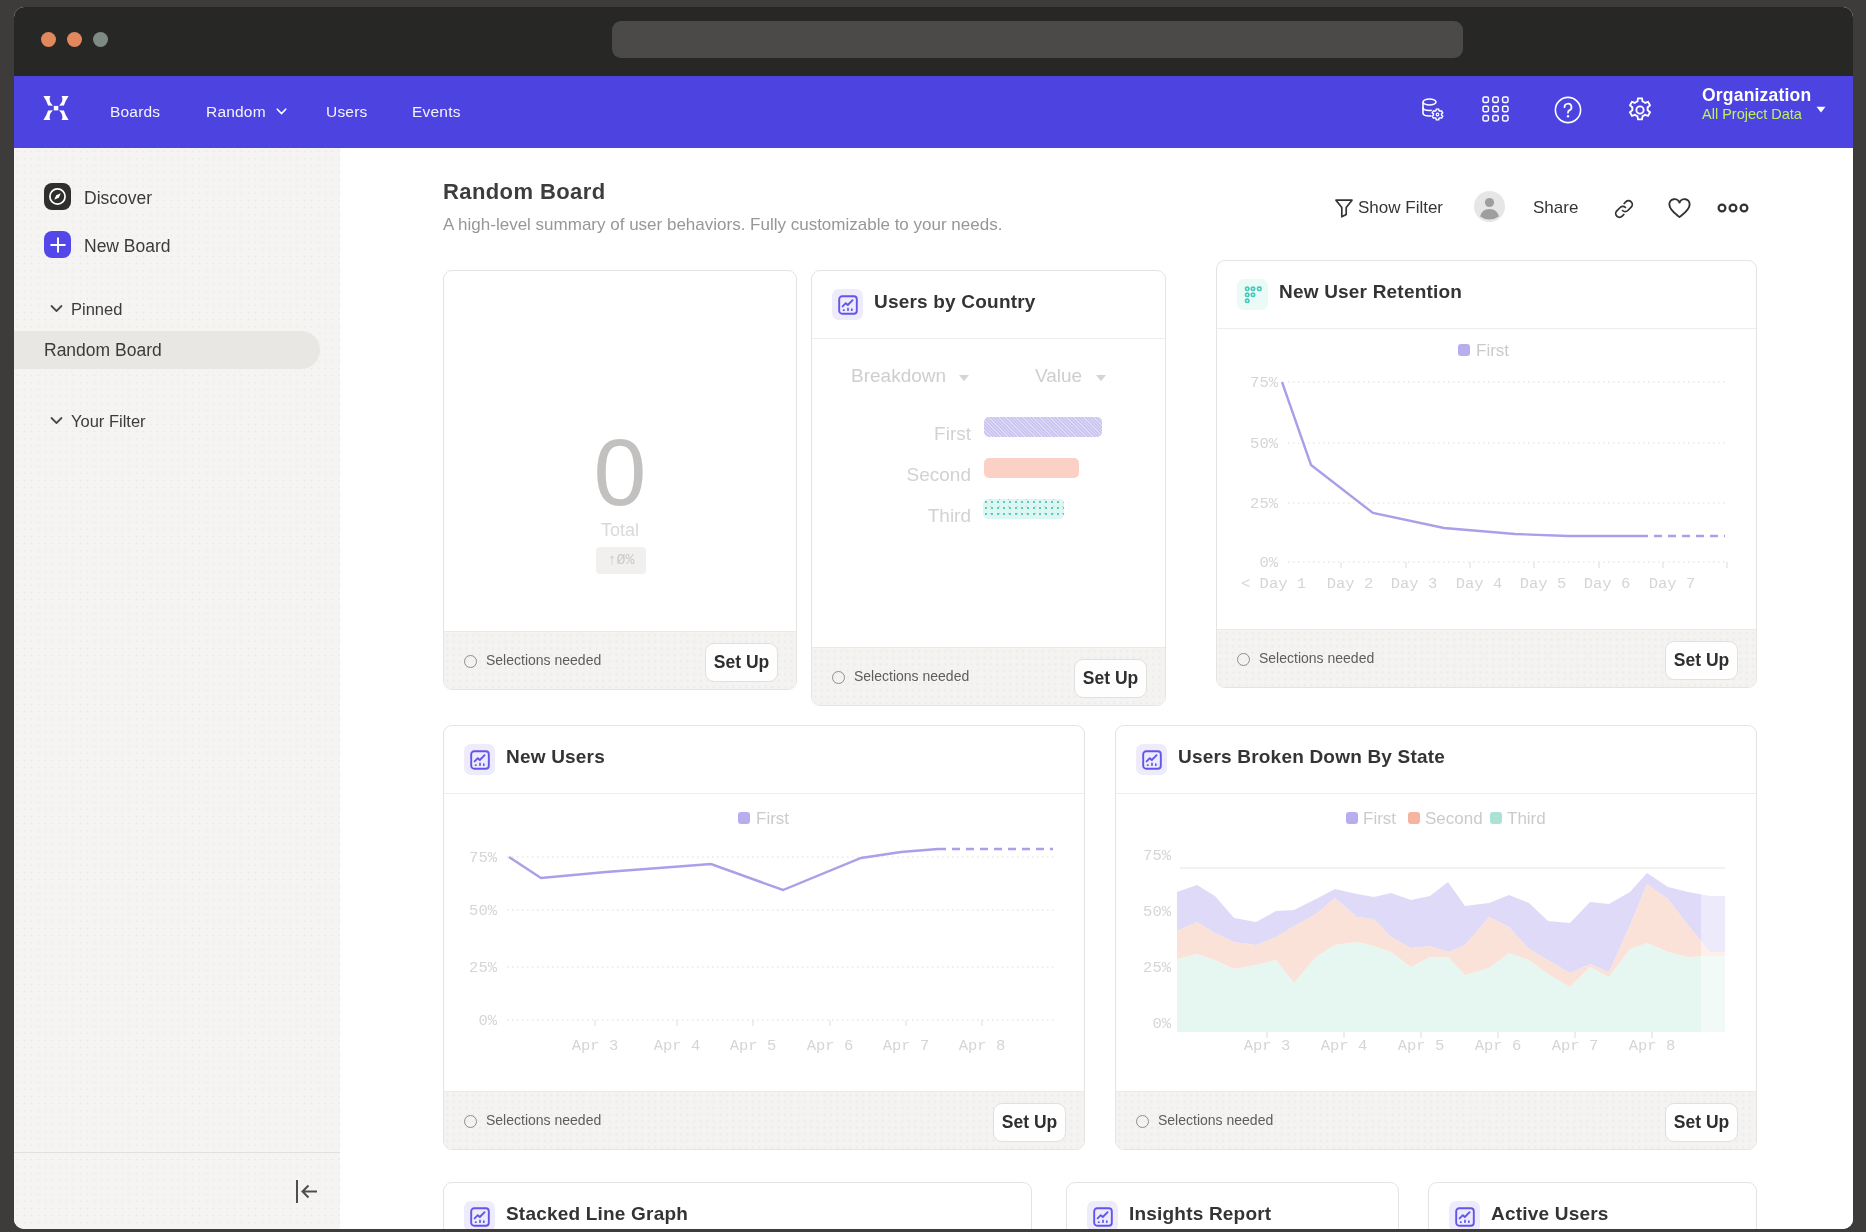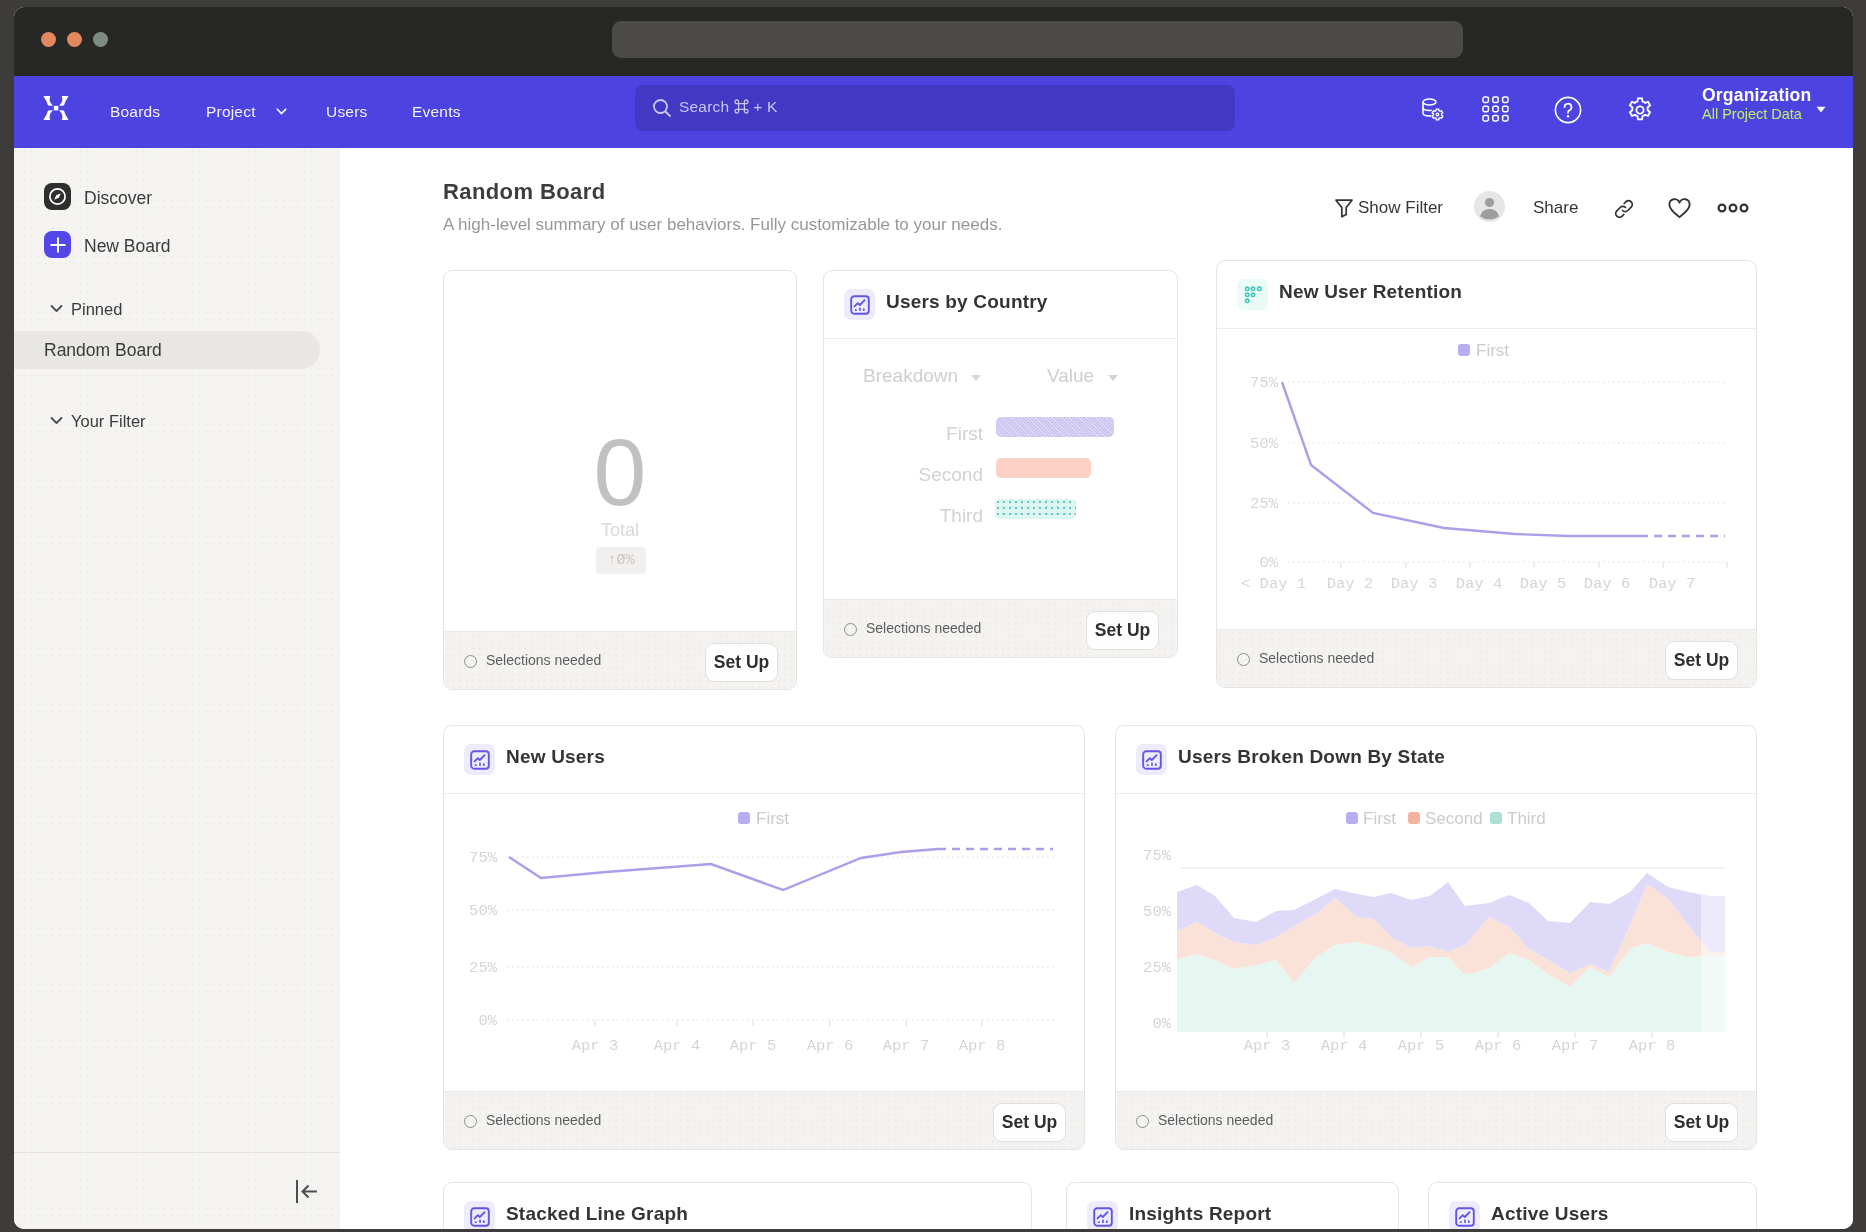--- a/index.html
+++ b/index.html
@@ -58,35 +58,26 @@
   </div>
   <div id="nav">
     <svg style="position:absolute;left:29px;top:19px" width="26" height="26" viewBox="0 0 26 26" fill="#fff">
       <path d="M0.4 1 H7.4 Q4.8 5.5 9.9 10.7 L5.1 10.5 Q3.85 6.25 0.4 1 Z"></path>
       <path d="M25.6 1 H18.6 Q21.2 5.5 16.1 10.7 L20.9 10.5 Q22.15 6.25 25.6 1 Z"></path>
       <path d="M0.4 25 H7.4 Q4.8 20.5 9.9 15.3 L5.1 15.5 Q3.85 19.75 0.4 25 Z"></path>
       <path d="M25.6 25 H18.6 Q21.2 20.5 16.1 15.3 L20.9 15.5 Q22.15 19.75 25.6 25 Z"></path>
       <rect x="10.8" y="10.9" width="4.5" height="4.5"></rect>
     </svg>
     <span class="nitem" style="left:96px">Boards</span>
-    <span class="nitem" style="left:192px">Project</span>
+    <span class="nitem" style="left:192px">Random</span>
     <svg class="nico" style="top:32px;left:262px" width="11" height="7" viewBox="0 0 11 7">
         <path d="M1.3 1.2 L5.5 5.6 L9.7 1.2" stroke="#fff" stroke-width="1.6" fill="none" stroke-linecap="round"></path>
       </svg>
     <span class="nitem" style="left:312px">Users</span>
     <span class="nitem" style="left:398px">Events</span>
-    <div id="search">
-      <svg style="position:absolute;left:17px;top:13px" width="20" height="20" viewBox="0 0 20 20">
-          <circle cx="8.5" cy="8.5" r="6.5" stroke="#cac5f4" stroke-width="1.8" fill="none"></circle>
-          <path d="M13.5 13.5 L18 18" stroke="#cac5f4" stroke-width="1.8" stroke-linecap="round"></path>
-        </svg>
-      <span>Search <svg style="display:inline-block;vertical-align:-2px" width="15" height="15" viewBox="0 0 15 15">
-            <path d="M4.6 4.6 H10.4 V10.4 H4.6 Z M4.6 4.6 H3 a1.8 1.8 0 1 1 1.6-1.6 Z M10.4 4.6 V3 a1.8 1.8 0 1 1 1.6 1.6 Z M10.4 10.4 H12 a1.8 1.8 0 1 1-1.6 1.6 Z M4.6 10.4 V12 a1.8 1.8 0 1 1-1.6-1.6 Z" stroke="#c9c4f3" stroke-width="1.3" fill="none"></path>
-          </svg> + K</span>
-    </div>
 
     <svg class="nico" style="left:1406px;top:21px" width="25" height="24" viewBox="0 0 25 24" fill="none" stroke="#fff" stroke-width="1.6">
       <ellipse cx="9.5" cy="5" rx="6.5" ry="3"></ellipse>
       <path d="M3 5 v11 c0 1.7 2.9 3 6.5 3 c.6 0 1.2 0 1.8-.1"></path>
       <path d="M3 10.5 c0 1.7 2.9 3 6.5 3 c.8 0 1.6-.06 2.3-.18"></path>
       <path d="M16.3 12.1 h2.4 l.3 1.6 a3.5 3.5 0 0 1 1 .58 l1.55-.53 l1.2 2.08 l-1.25 1.07 a3.6 3.6 0 0 1 0 1.16 l1.25 1.07 l-1.2 2.08 l-1.55-.53 a3.5 3.5 0 0 1-1 .58 l-.3 1.6 h-2.4 l-.3-1.6 a3.5 3.5 0 0 1-1-.58 l-1.55.53 l-1.2-2.08 l1.25-1.07 a3.6 3.6 0 0 1 0-1.16 l-1.25-1.07 l1.2-2.08 l1.55.53 a3.5 3.5 0 0 1 1-.58 Z" stroke-width="1.4"></path>
       <circle cx="17.5" cy="17.5" r="1.3" stroke-width="1.2"></circle>
     </svg>
     <svg class="nico" style="left:1468px;top:20px" width="27" height="26" viewBox="0 0 27 26" fill="none" stroke="#fff" stroke-width="1.5">
       <rect x="1" y="1" width="5.4" height="5.4" rx="1.4"></rect>
@@ -180,21 +171,21 @@
         <div style="position:absolute;left:0;right:0;top:167px;text-align:center;font-size:95px;color:#c2c1bf;line-height:68px;height:68px">0</div>
         <div style="position:absolute;left:0;right:0;top:249px;text-align:center;font-size:18px;color:#dbd9d6">Total</div>
         <div style="position:absolute;left:152px;top:276px;width:50px;height:27px;background:#f1f0ee;border-radius:4px;text-align:center;line-height:27px;font-size:15px;color:#ccc9c6" class="mono">↑Ø%</div>
         <div class="cfoot">
             <span class="fcirc"></span>
             <span class="ftext">Selections needed</span>
             <span class="setup">Set Up</span>
           </div>
       </div>
 
-      <div class="card" style="left:483px;top:122px;width:355px;height:388px">
+      <div class="card" style="left:471px;top:122px;width:355px;height:436px">
         <div class="chead">
           <span class="chip">
             <svg style="margin:5.5px" width="20" height="20" viewBox="0 0 20 20" fill="none" stroke="#6256e8">
               <rect x="1.2" y="1.2" width="17.6" height="17.6" rx="3" stroke-width="1.9"></rect>
               <path d="M4.6 11.4 L7.8 8.2 L9.8 10 L14.6 5.2" stroke-width="1.9" stroke-linecap="round" stroke-linejoin="round"></path>
               <path d="M5.6 15.2 h.4 M10 13.4 v1.8 M13.8 14 v1.2" stroke-width="1.7" stroke-linecap="round"></path>
             </svg>
           </span>
           <span class="ctitle">Users by Country</span>
         </div>

